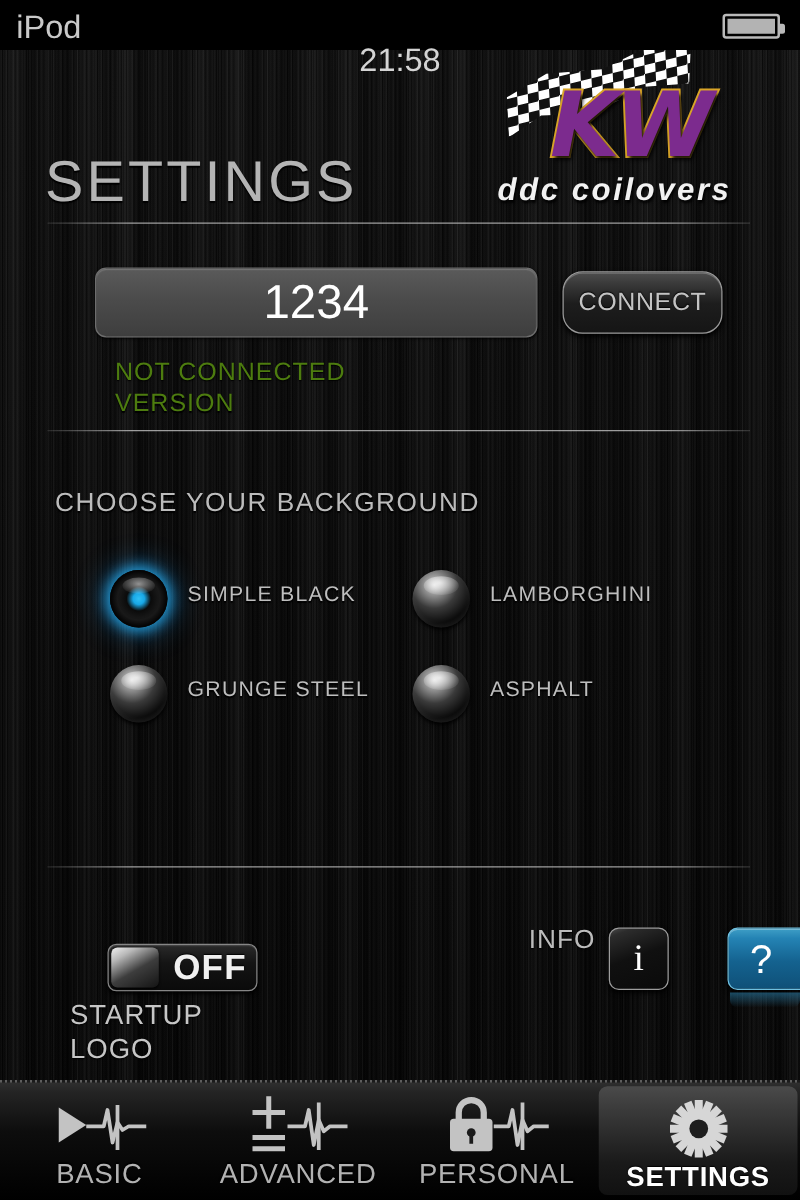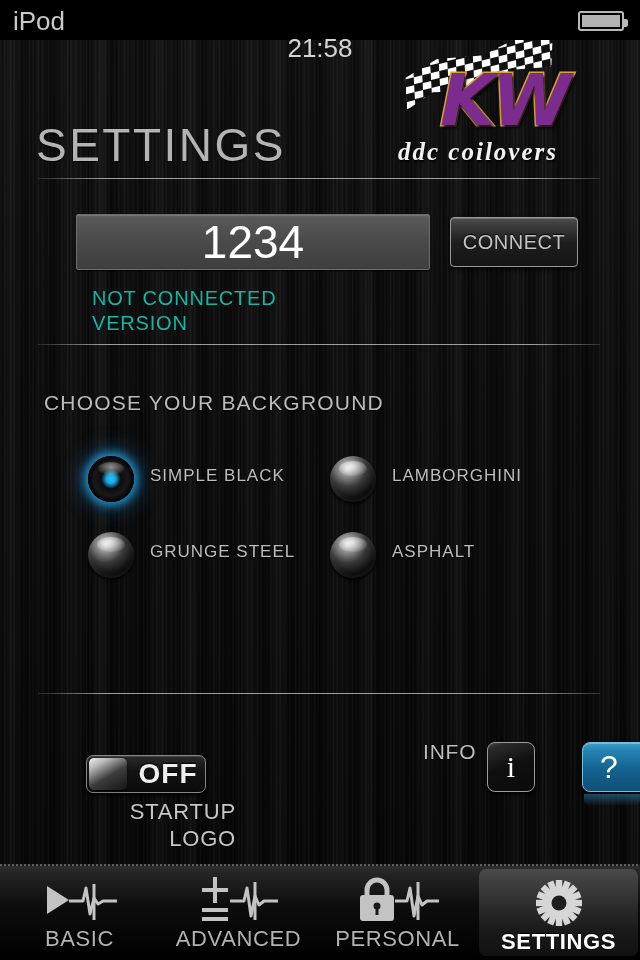--- a/index.html
+++ b/index.html
@@ -116,71 +116,71 @@
     letter-spacing: -2px;
     -webkit-text-stroke: 3px #d9a528;
     paint-order: stroke fill;
     font-family: "DejaVu Sans", sans-serif;
     text-shadow: 2px 3px 3px rgba(0,0,0,0.85);
   }
   #logo .tagline {
     position: absolute; left: 6px; top: 94px;
     font-size: 25px; font-style: italic; font-weight: bold;
     color: #f2f2f2; letter-spacing: 2px;
-    font-family: Liberation Serif, serif;
+    font-family: Liberation Sans, sans-serif;
     text-shadow: 1px 2px 2px rgba(0,0,0,0.9);
   }
 
   
   .divider {
     position: absolute; left: 38px; width: 562px; height: 1px;
     background: linear-gradient(90deg, rgba(190,190,190,0.15), rgba(205,205,205,0.75) 12%, rgba(205,205,205,0.75) 88%, rgba(190,190,190,0.2));
   }
   #divider-header { top: 178px; }
   #divider-connect { top: 344px; }
   #divider-bottom  { top: 693px; }
 
   
   #pin-field {
     position: absolute; left: 76px; top: 214px;
     width: 354px; height: 56px;
-    border-radius: 2px;
+    border-radius: 9px;
     background: linear-gradient(180deg, #5a5a5a 0%, #4c4c4c 42%, #3e3e3e 100%);
     border: 1px solid #6d6d6d;
     box-shadow: inset 0 1px 1px rgba(255,255,255,0.18),
                 0 1px 2px rgba(0,0,0,0.8);
     color: #ffffff;
-    font-size: 46px;
+    font-size: 38px;
     text-align: center;
     line-height: 54px;
     font-family: "Liberation Sans", sans-serif;
   }
   #pin-field::placeholder { color: #bdbdbd; }
 
   #connect-button {
     position: absolute; left: 450px; top: 217px;
     width: 128px; height: 50px;
-    border-radius: 4px;
+    border-radius: 16px;
     background: linear-gradient(180deg, #4e4e4e 0%, #3a3a3a 18%, #1d1d1d 52%, #151515 100%);
     border: 1px solid #9a9a9a;
     box-shadow: 0 2px 4px rgba(0,0,0,0.9),
                 inset 0 1px 0 rgba(255,255,255,0.22);
     color: #c3c3c3;
     font-size: 20px;
     letter-spacing: 0.5px;
     display: flex; align-items: center; justify-content: center;
     text-shadow: 0 -1px 1px #000;
   }
 
   #status-lines {
     position: absolute; left: 92px; top: 286px;
     line-height: 25px;
   }
   #status-lines div {
-    font-size: 20px; color: #14b8a6; letter-spacing: 0.8px;
+    font-size: 20px; color: #4d7c0f; letter-spacing: 0.8px;
     text-shadow: 0 1px 1px #000;
   }
 
   
   #bg-heading {
     position: absolute; left: 44px; top: 391px;
     font-size: 21px; color: #bcbcbc; letter-spacing: 1.2px;
     text-shadow: 0 1px 1px #000;
   }
   .radio-opt { position: absolute; height: 48px; }
@@ -236,21 +236,21 @@
   }
   #startup-toggle .state {
     position: absolute; left: 44px; top: 0; width: 74px; height: 36px;
     display: flex; align-items: center; justify-content: center;
     font-size: 28px; font-weight: bold; color: #f0f0f0;
     letter-spacing: 1px;
     text-shadow: 0 -1px 1px #000;
   }
   #startup-caption {
     position: absolute; left: 56px; top: 798px; width: 180px;
-    text-align: right;
+    text-align: left;
     font-size: 22px; color: #c6c6c6; line-height: 27px;
     letter-spacing: 0.8px;
     text-shadow: 0 1px 1px #000;
   }
 
   
   #info-label {
     position: absolute; left: 423px; top: 740px;
     font-size: 21px; color: #bcbcbc; letter-spacing: 0.8px;
     text-shadow: 0 1px 1px #000;

